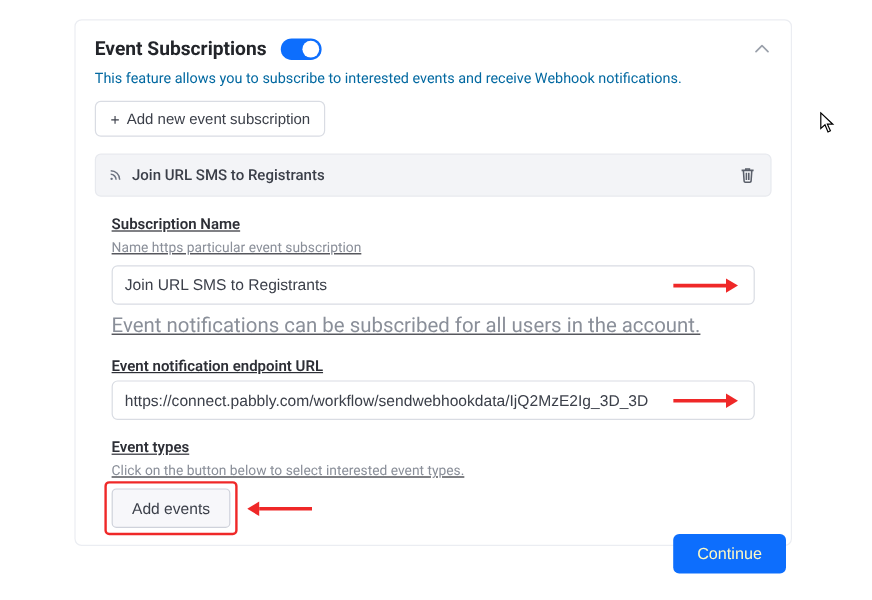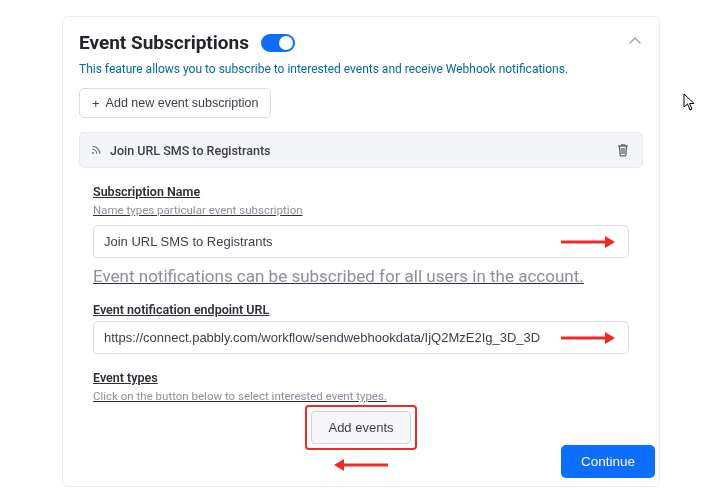--- a/index.html
+++ b/index.html
@@ -24,21 +24,21 @@
     background: #fff;
   }
   .panel-header {
     display: flex;
     align-items: center;
     gap: 12px;
     position: relative;
   }
   .panel-title {
     font-weight: 700;
-    font-size: 19px;
+    font-size: 16px;
     color: #23252a;
   }
   .toggle {
     width: 34px;
     height: 18px;
     border-radius: 9px;
     background: #0d6efd;
     position: relative;
     cursor: pointer;
   }
@@ -218,21 +218,21 @@
         <path d="M3 4 h10"></path>
         <path d="M6.5 4 V2.8 h3 V4"></path>
         <path d="M4.5 4 l0.6 9 a1 1 0 0 0 1 0.9 h3.8 a1 1 0 0 0 1 -0.9 l0.6 -9"></path>
         <path d="M7 6 v6 M9 6 v6"></path>
       </svg>
     </span>
   </div>
 
   <div class="section">
     <div class="field-label">Subscription Name</div>
-    <div class="field-help">Name types particular event subscription</div>
+    <div class="field-help">Name https particular event subscription</div>
     <div class="input-wrap">
       <input class="text-input" type="text" value="Join URL SMS to Registrants" style="">
       <svg class="red-arrow" style="right:14px" width="54" height="14" viewBox="0 0 54 14">
         <line x1="0" y1="7" x2="44" y2="7" stroke="#ef2828" stroke-width="3"></line>
         <polygon points="44,1 54,7 44,13" fill="#ef2828"></polygon>
       </svg>
     </div>
     <div class="field-note">Event notifications can be subscribed for all users in the account.</div>
   </div>
 
@@ -243,21 +243,21 @@
       <svg class="red-arrow" style="right:14px" width="54" height="14" viewBox="0 0 54 14">
         <line x1="0" y1="7" x2="44" y2="7" stroke="#ef2828" stroke-width="3"></line>
         <polygon points="44,1 54,7 44,13" fill="#ef2828"></polygon>
       </svg>
     </div>
   </div>
 
   <div class="section">
     <div class="field-label">Event types</div>
     <div class="field-help">Click on the button below to select interested event types.</div>
-    <div style="display:flex; align-items:center; gap:14px; margin-top:2px;flex-direction:column;">
+    <div style="display:flex; align-items:center; gap:14px; margin-top:2px;">
       <span class="add-events-wrap">
         <button class="add-events-btn">
           <span>Add events</span>
         </button>
         <span class="add-events-highlight"></span>
       </span>
       <svg width="54" height="14" viewBox="0 0 54 14">
         <line x1="54" y1="7" x2="10" y2="7" stroke="#ef2828" stroke-width="3"></line>
         <polygon points="10,1 0,7 10,13" fill="#ef2828"></polygon>
       </svg>

